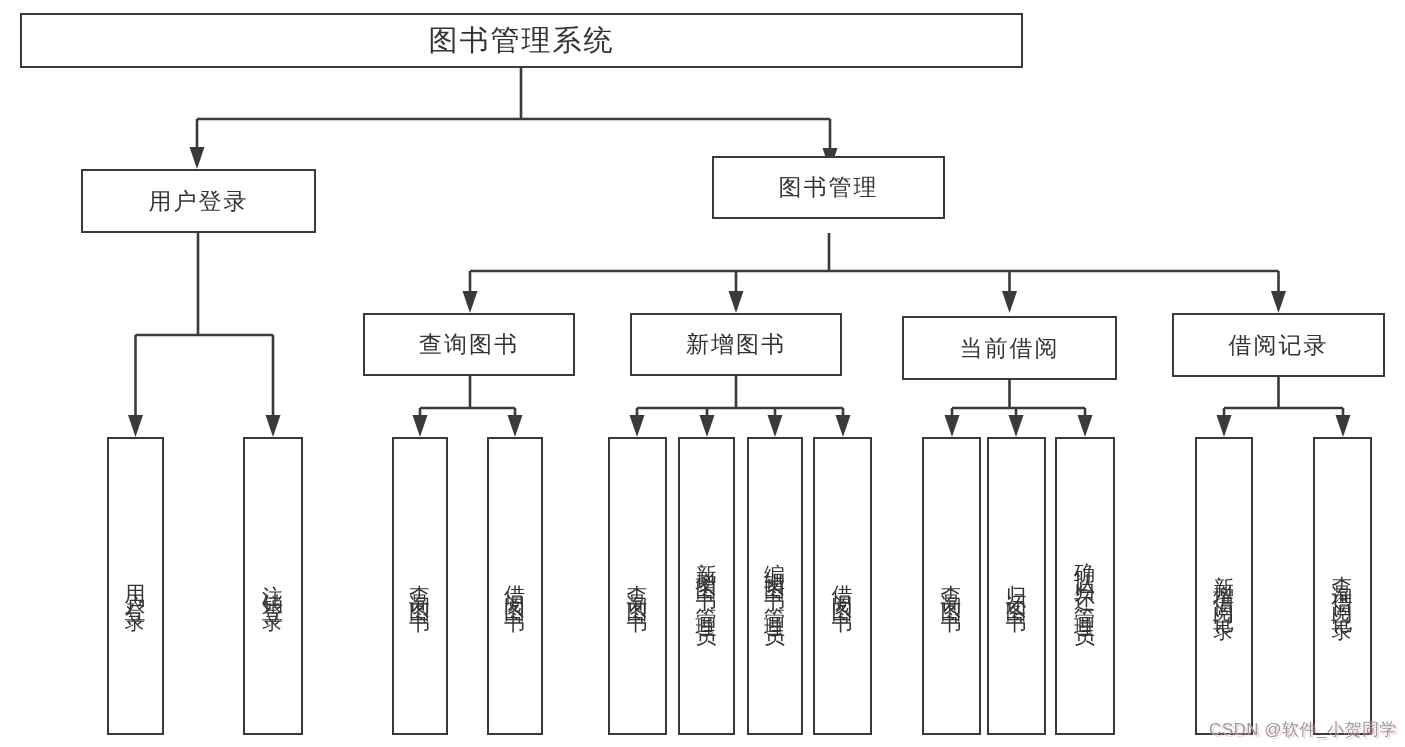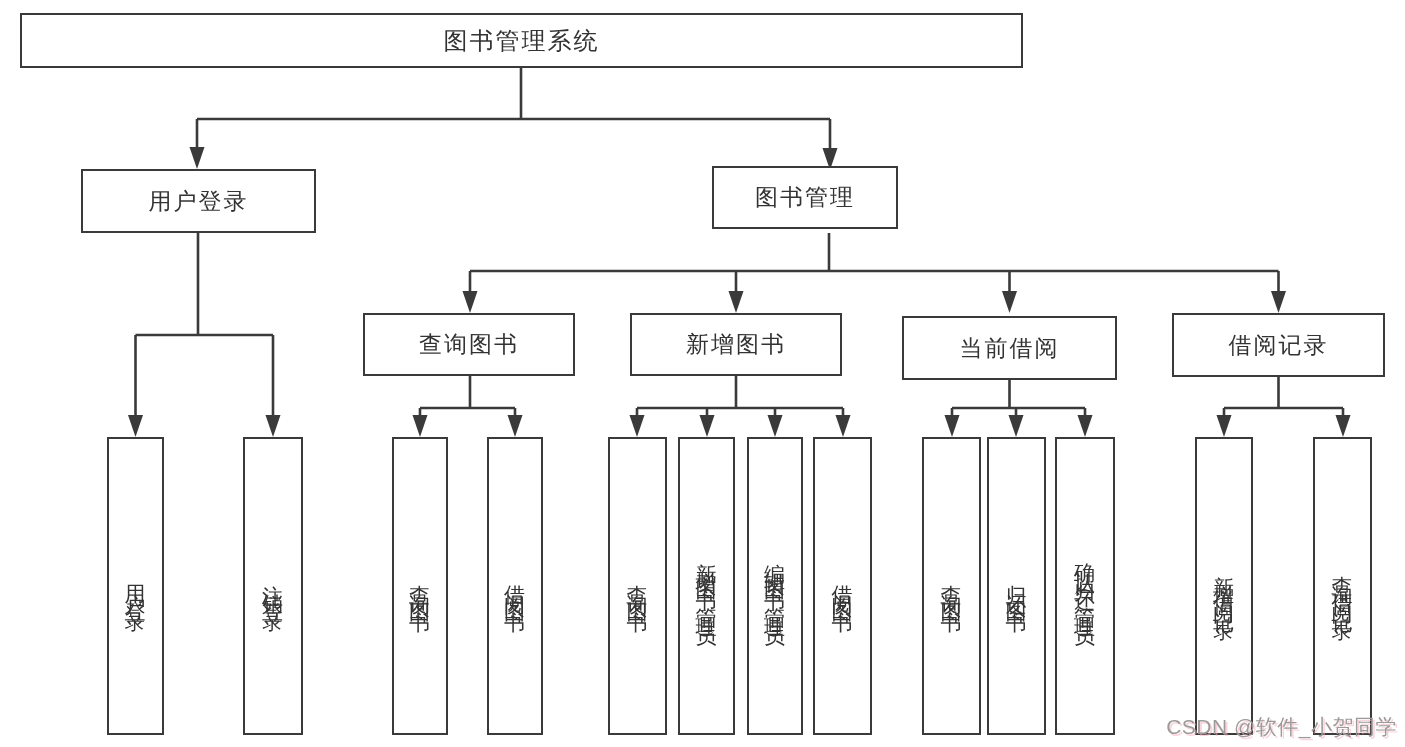--- a/index.html
+++ b/index.html
@@ -14,24 +14,24 @@
   .box{
     position:absolute;
     box-sizing:border-box;
     border:2.5px solid #3a3a3a;
     background:#ffffff;
     display:flex;align-items:center;justify-content:center;
     color:#333333;
     letter-spacing:2px;
     white-space:nowrap;
   }
-  .root{left:20px;top:13px;width:1003px;height:55px;font-size:24px;}
+  .root{left:20px;top:13px;width:1003px;height:55px;font-size:29px;}
   .l2,.l3{font-size:23px;}
   .l2a{left:81px;top:169px;width:235px;height:64px;}
-  .l2b{left:712px;top:166px;width:186px;height:63px;}
+  .l2b{left:712px;top:156px;width:233px;height:63px;}
   .l3a{left:363px;top:313px;width:212px;height:63px;}
   .l3b{left:630px;top:313px;width:212px;height:63px;}
   .l3c{left:902px;top:316px;width:215px;height:64px;}
   .l3d{left:1172px;top:313px;width:213px;height:64px;}
   .leaf{top:437px;height:298px;}
   .leaf .vt{
     writing-mode:vertical-rl;
     text-orientation:mixed;
     font-size:21px;
     letter-spacing:9px;
@@ -47,21 +47,21 @@
   .lf7{left:747px;width:56px;}
   .lf8{left:813px;width:59px;}
   .lf9{left:922px;width:59px;}
   .lf10{left:987px;width:59px;}
   .lf11{left:1055px;width:60px;}
   .lf12{left:1195px;width:58px;}
   .lf13{left:1313px;width:59px;}
   .watermark{
     position:absolute;
     right:8px;bottom:6px;
-    font-size:21px;
+    font-size:17px;
     color:#9b9b9b;
     letter-spacing:0.5px;
     text-shadow:2px 2px 0 rgba(246,176,192,0.55);
     white-space:nowrap;
   }
 </style>
 </head>
 <body>
 
 <div class="canvas">

